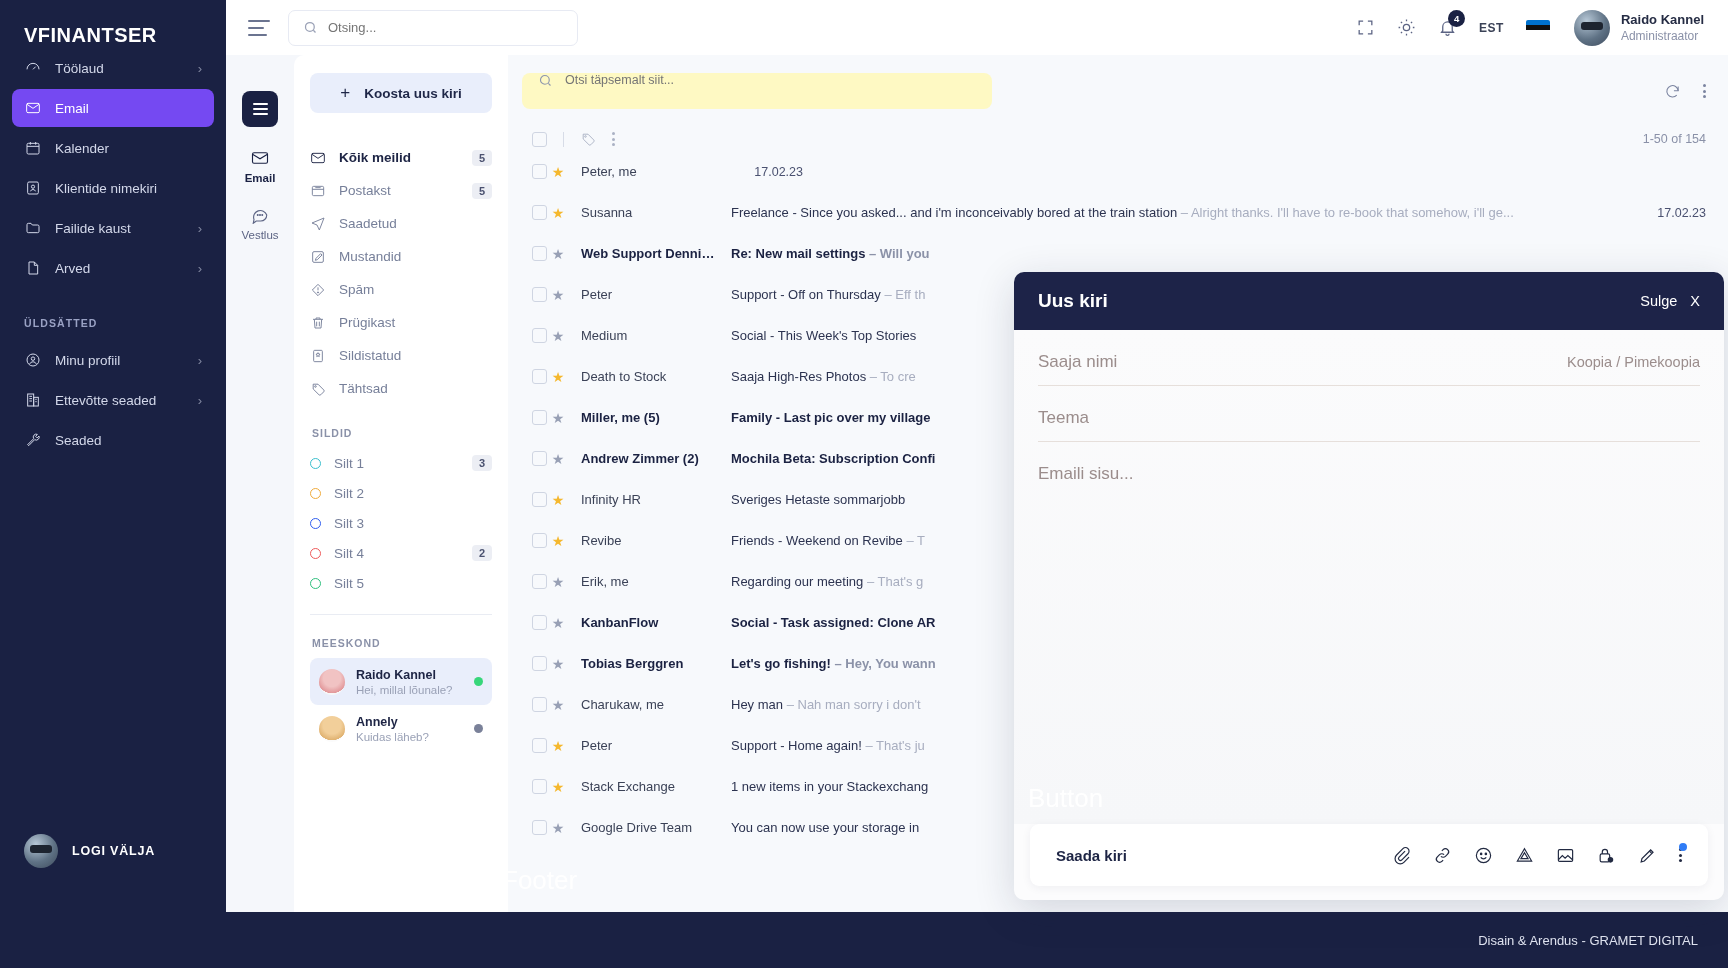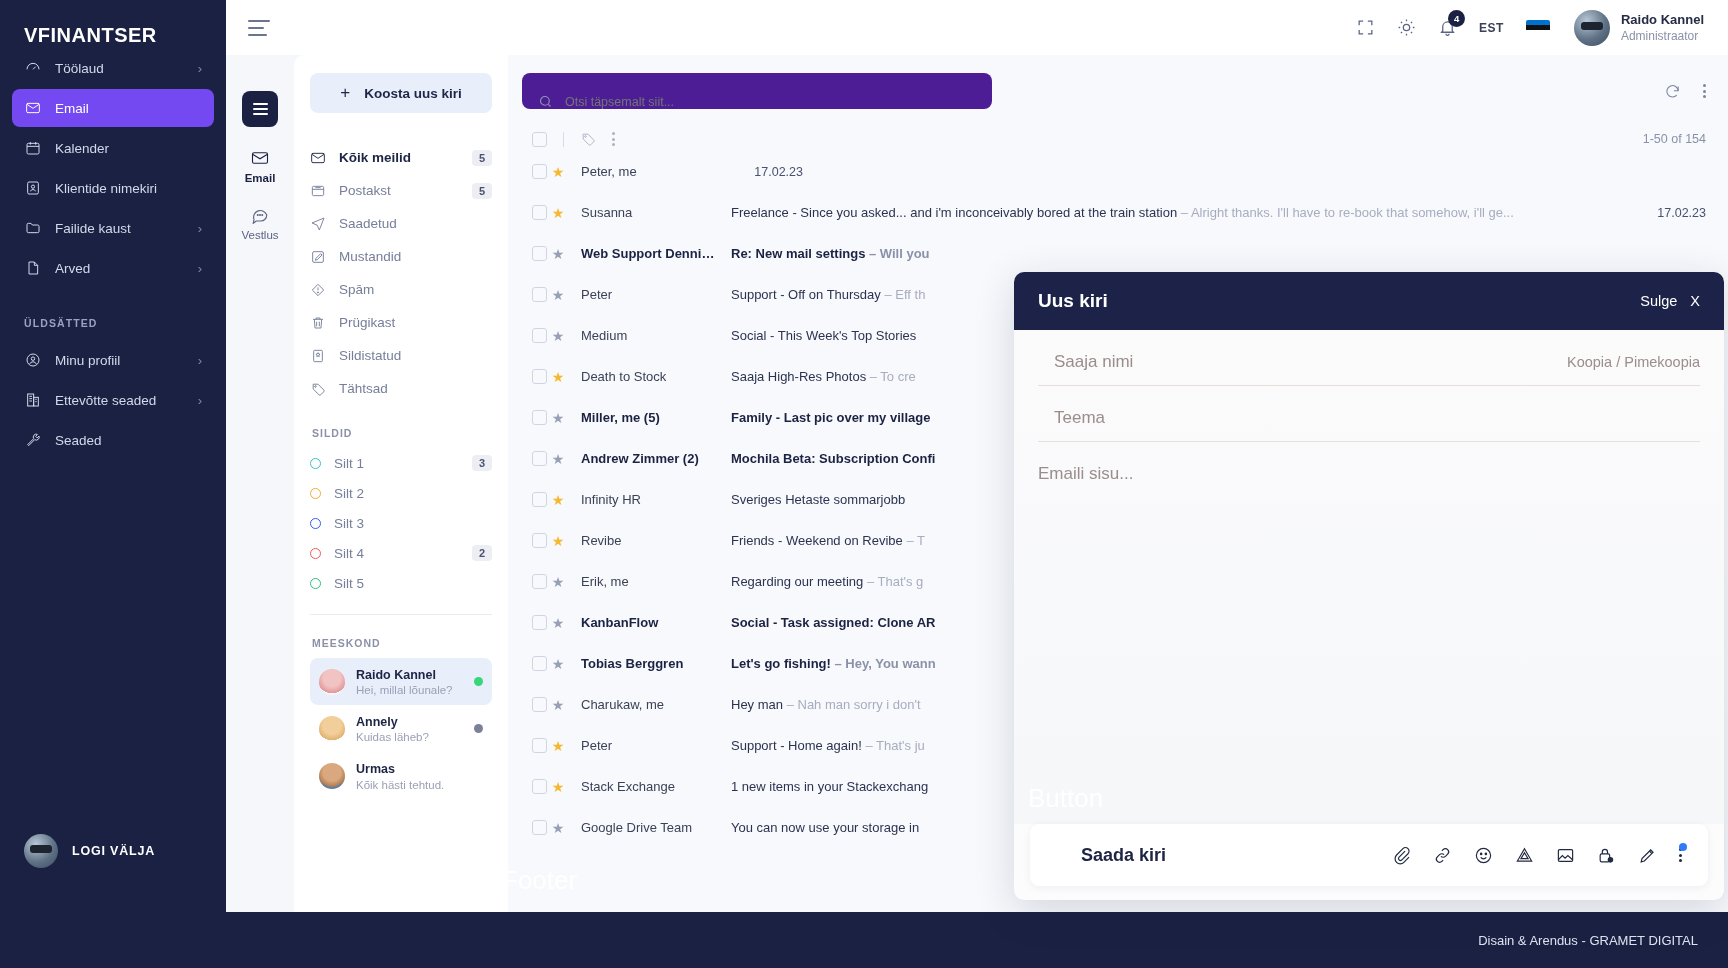--- a/index.html
+++ b/index.html
@@ -136,21 +136,21 @@
   }
   .tmember.sel { background: #e9eefb; }
   .tmember .av { width: 26px; height: 26px; border-radius: 50%; flex-shrink: 0; position: relative; overflow: hidden; }
   .tmember .nm { font-size: 12.5px; font-weight: bold; color: #1d2444; line-height: 1.3; }
   .tmember .ms { font-size: 11.5px; color: #9aa1b6; line-height: 1.3; }
   .tmember .st { margin-left: auto; width: 9px; height: 9px; border-radius: 50%; }
 
   
   .mail { flex: 1; min-width: 0; background: #f7f9fc; padding: 18px 22px 0 14px; position: relative; overflow: hidden; }
   .msearch {
-    height: 36px; background: #4c1d95; border-radius: 8px; display: flex; align-items: flex-end;
+    height: 36px; background: #fef9c3; border-radius: 8px; display: flex; align-items: flex-start;
     gap: 12px; padding: 0 16px; width: 470px;
   }
   .msearch input { border:0; outline:0; background: transparent; font-size: 12.5px; color: #7e87a1; flex:1; font-family: "Liberation Sans", sans-serif; }
   .mhead-row { display: flex; align-items: center; }
   .mhead-right { margin-left: auto; display: flex; align-items: center; gap: 22px; color: #7b84a0; }
   .mhead-right svg { width: 17px; height: 17px; stroke: currentColor; fill: none; stroke-width: 1.5; cursor: pointer; }
   .mtools { display: flex; align-items: center; gap: 16px; margin: 22px 0 0 10px; color: #aab1c4; }
   .mtools svg { width: 16px; height: 16px; stroke: currentColor; fill: none; stroke-width: 1.4; cursor: pointer; }
   .cbox { width: 15px; height: 15px; border: 1.4px solid #cfd5e2; border-radius: 3px; cursor: pointer; }
   .vbar { width: 1px; height: 15px; background: #d7dce7; }
@@ -188,30 +188,30 @@
   }
   .c-head {
     height: 58px; background: #1d2348; color: #fff; display: flex; align-items: center;
     padding: 0 24px; flex-shrink: 0;
   }
   .c-title { font-size: 19px; font-weight: bold; }
   .c-close { margin-left: auto; display: flex; align-items: center; gap: 13px; font-size: 14.5px; cursor: pointer; }
   .c-body { flex: 1; padding: 0 24px; display: flex; flex-direction: column; min-height: 0;
             background: linear-gradient(180deg,#fbfbfc 0%, #f6f7f9 100%); }
   .c-field { border-bottom: 1px solid #e6dfdb; padding: 22px 0 13px; display: flex; align-items: center; }
-  .c-field .ph { font-size: 17px; color: #9b8d8c; margin-left: 16px; }
+  .c-field .ph { font-size: 17px; color: #9b8d8c; }
   .c-field .cc { margin-left: auto; font-size: 14.5px; color: #9b8d8c; cursor: pointer; }
   .c-area { padding-top: 22px; flex: 1; }
   .c-area .ph { font-size: 17px; color: #9b8d8c; }
   .c-foot {
     margin: 0 16px 14px; height: 62px; background: #fff; border-radius: 9px;
     display: flex; align-items: center; padding: 0 26px; box-shadow: 0 2px 10px rgba(30,36,70,.06);
     flex-shrink: 0;
   }
-  .c-send { font-size: 18px; font-weight: bold; color: #1d2444; cursor: pointer; margin-left: 25px; }
+  .c-send { font-size: 15px; font-weight: bold; color: #1d2444; cursor: pointer; }
   .c-icons { margin-left: auto; display: flex; align-items: center; gap: 22px; color: #222a42; }
   .c-icons svg { width: 19px; height: 19px; stroke: currentColor; fill: none; stroke-width: 1.5; cursor: pointer; }
   .c-more { position: relative; cursor: pointer; }
   .c-more .bdot { position: absolute; top: -5px; right: -5px; width: 8px; height: 8px; border-radius: 50%; background: #2f7cf6; }
   .dots { display: flex; flex-direction: column; gap: 2.5px; align-items: center; }
   .dots i { width: 3px; height: 3px; border-radius: 50%; background: currentColor; display: block; }
 </style>
 </head>
 <body>
 
@@ -319,20 +319,27 @@
   </aside>
 
   <div class="right">
 
     <header class="topbar">
       <div class="hamburger">
           <i></i>
           <i></i>
           <i></i>
         </div>
+      <div class="topsearch">
+        <svg viewBox="0 0 24 24" width="15" height="15" fill="none" stroke="#9aa1b6" stroke-width="2">
+            <circle cx="11" cy="11" r="7"></circle>
+            <path d="M20 20l-3.5-3.5"></path>
+          </svg>
+        <input placeholder="Otsing..." style="">
+      </div>
 
       <div class="topright">
         <div class="icon-btn">
           <svg viewBox="0 0 24 24">
               <path d="M4 9V4h5M20 9V4h-5M4 15v5h5M20 15v5h-5"></path>
             </svg>
         </div>
         <div class="icon-btn">
           <svg viewBox="0 0 24 24">
               <circle cx="12" cy="12" r="4"></circle>
@@ -482,24 +489,20 @@
         <div id="team-list">
             <div class="tmember sel">
               <span class="av" style="background:radial-gradient(circle at 50% 35%, #f1c3c3 40%, #e2979a 70%, #f7f7f7 72%)"></span>
               <span><span class="nm">Raido Kannel</span><span class="ms" style="display:block">Hei, millal lõunale?</span></span>
               <span class="st" style="background:#37d67a"></span>
             </div>
             <div class="tmember">
               <span class="av" style="background:radial-gradient(circle at 50% 35%, #f2cf9a 42%, #e0b271 70%, #fbfbfb 72%)"></span>
               <span><span class="nm">Annely</span><span class="ms" style="display:block">Kuidas läheb?</span></span>
               <span class="st" style="background:#7a8199"></span>
-            </div>
-            <div class="tmember">
-              <span class="av" style="background:radial-gradient(circle at 50% 35%, #d9a87e 42%, #b07a4f 68%, #5b7fa8 70%)"></span>
-              <span><span class="nm">Urmas</span><span class="ms" style="display:block">Kõik hästi tehtud.</span></span>
             </div>
           </div>
       </div>
 
       <div class="mail">
         <div class="mhead-row">
           <div class="msearch">
             <svg viewBox="0 0 24 24" width="15" height="15" fill="none" stroke="#8d96ad" stroke-width="1.8">
                 <circle cx="11" cy="11" r="7"></circle>
                 <path d="M20 20l-3.5-3.5"></path>

